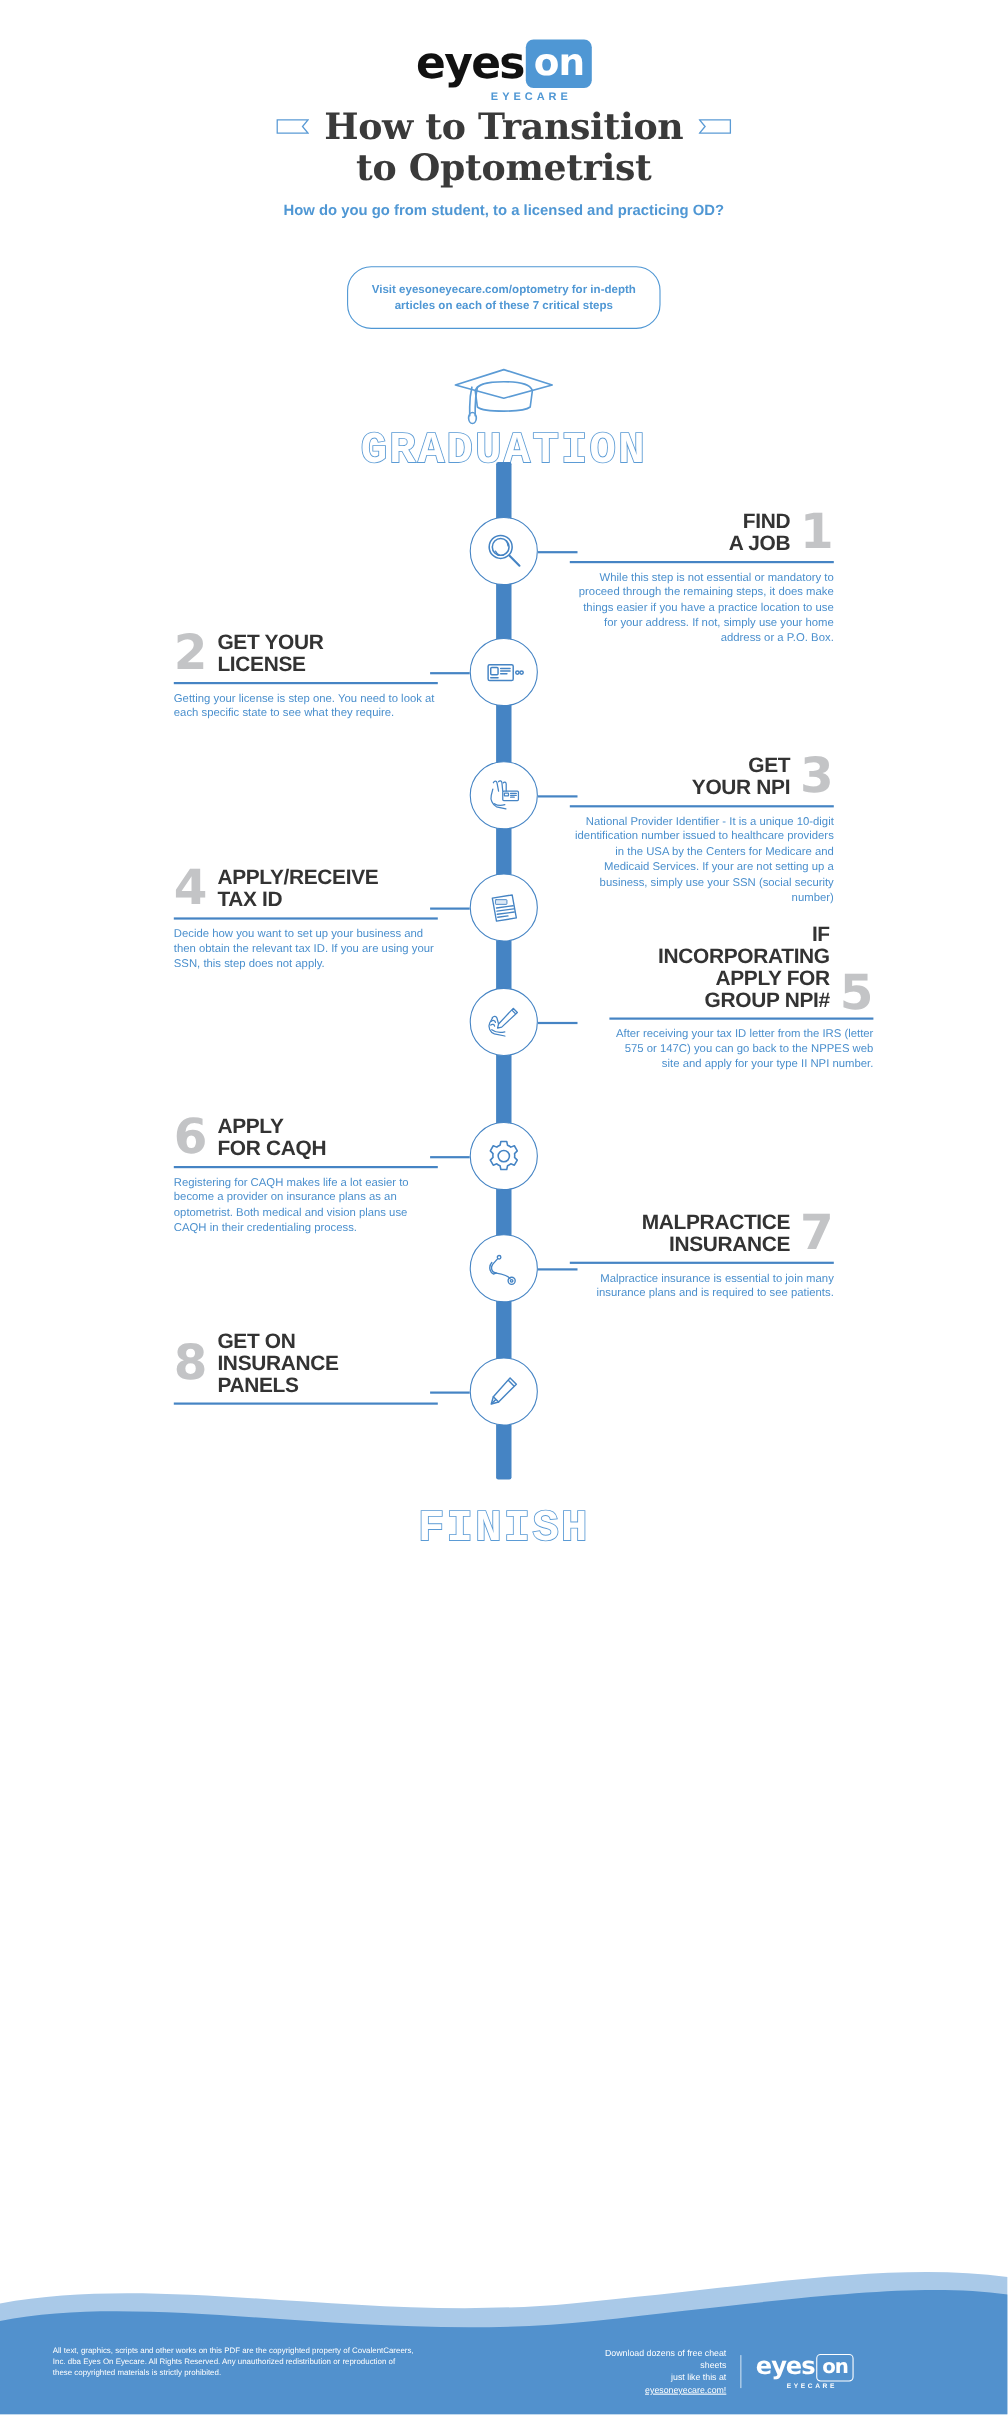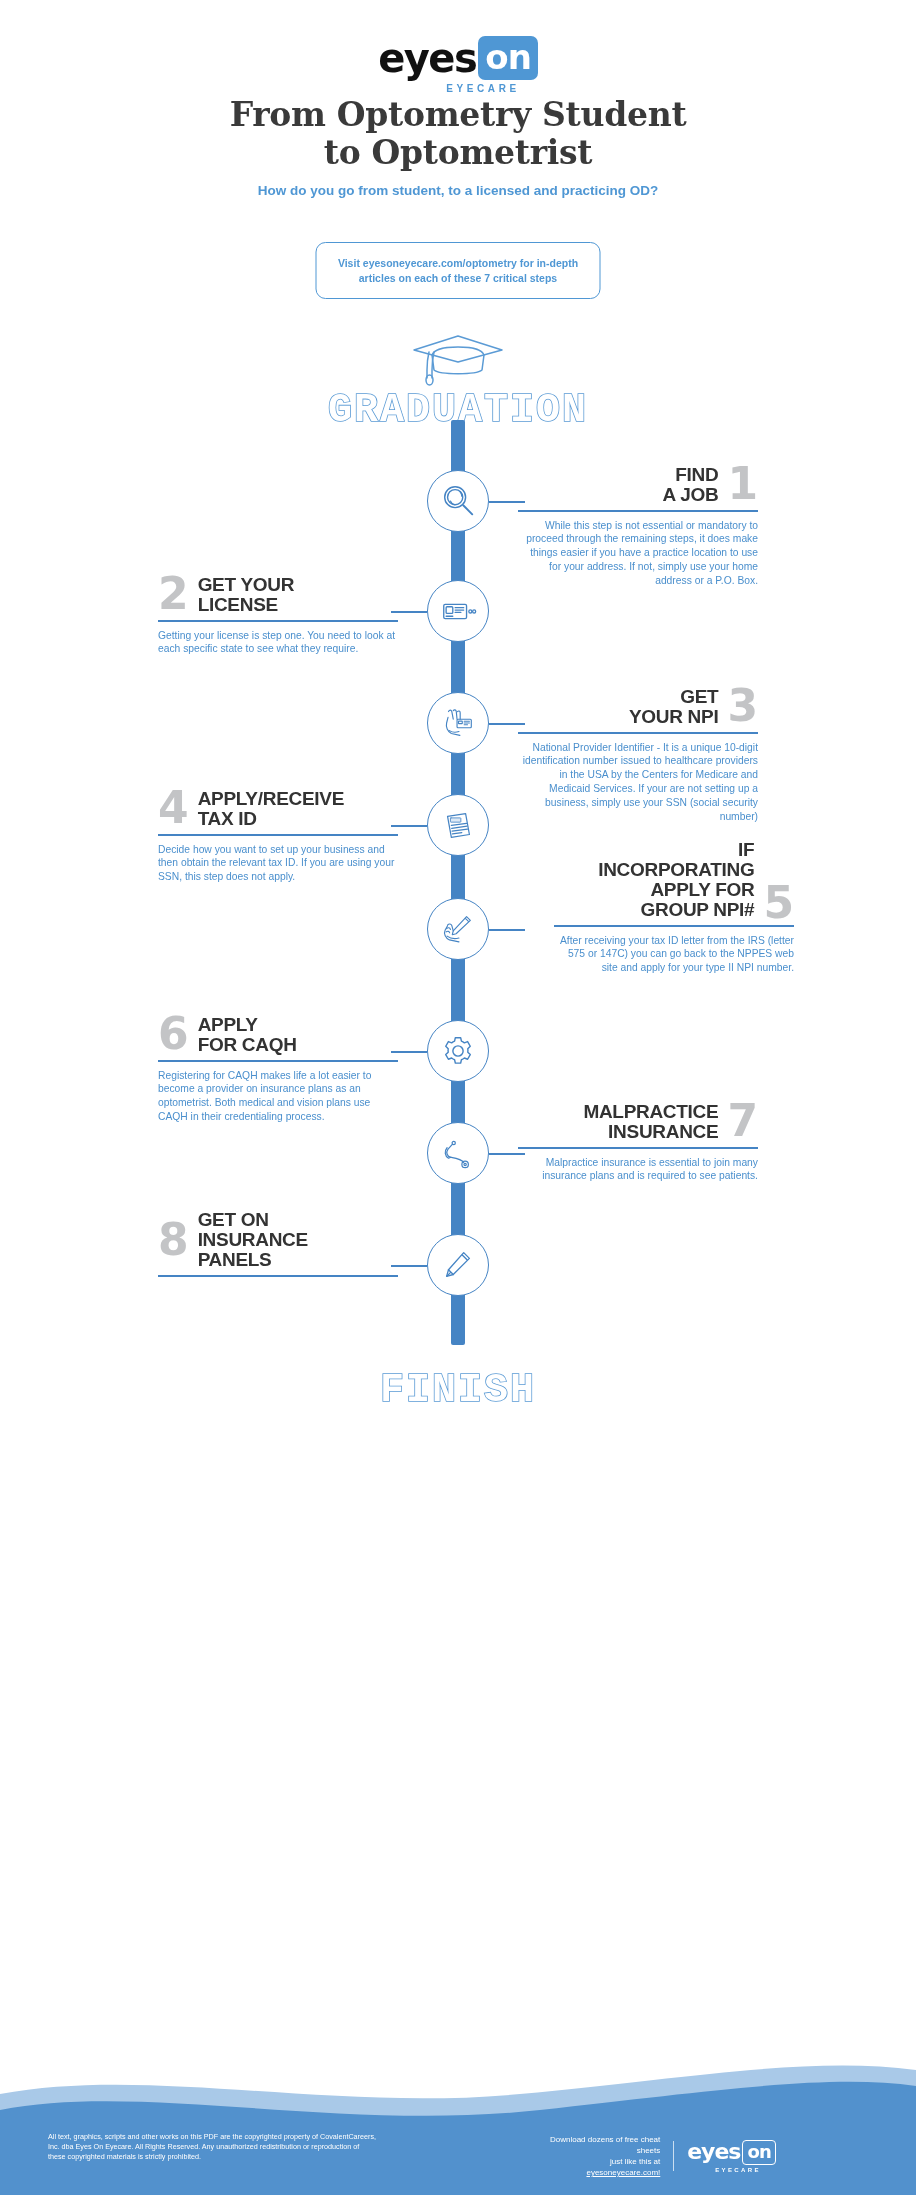--- a/index.html
+++ b/index.html
@@ -37,21 +37,21 @@
     display:flex; align-items:center; justify-content:center; gap:14px;
   }
   .ribbon { width:30px; height:18px; flex:0 0 auto; }
   .subtitle {
     margin-top:11px; color:#4f97d4; font-size:13.5px; font-weight:bold;
   }
 
   
   .cta {
     position:absolute; left:50%; transform:translateX(-50%); top:242px;
-    width:285px; border:1.6px solid #4f97d4; border-radius:10px;
+    width:285px; border:1.6px solid #4f97d4; border-radius:22px;
     padding:13px 16px; text-align:center;
   }
   .cta-text { color:#4f97d4; font-size:10.5px; font-weight:bold; line-height:14.5px; }
 
   
   .grad-block { position:absolute; left:0; right:0; top:330px; text-align:center; }
   .outline-word {
     font-family:Liberation Mono, monospace; font-weight:bold;
     font-size:40px; letter-spacing:2px;
     color:#ffffff;
@@ -130,21 +130,27 @@
 <div class="logo-wrap">
   <div class="logo-row">
     <span class="logo-eyes">eyes</span>
     <span class="logo-on">on</span>
   </div>
   <span class="logo-sub">EYECARE</span>
 </div>
 
 <div class="title-block">
   <div class="title-line">
-    <span>From Optometry Student</span>
+    <svg class="ribbon" viewBox="0 0 30 18">
+      <path d="M1 3 L29 3 L24 9 L29 15 L1 15 Z" fill="none" stroke="#5b9bd5" stroke-width="1.2"></path>
+    </svg>
+    <span>How to Transition</span>
+    <svg class="ribbon" viewBox="0 0 30 18">
+      <path d="M29 3 L1 3 L6 9 L1 15 L29 15 Z" fill="none" stroke="#5b9bd5" stroke-width="1.2"></path>
+    </svg>
   </div>
   <div class="title-line">
     <span>to Optometrist</span>
   </div>
   <div class="subtitle">How do you go from student, to a licensed and practicing OD?</div>
 </div>
 
 <div class="cta">
   <div class="cta-text">Visit eyesoneyecare.com/optometry for in-depth</div>
   <div class="cta-text">articles on each of these 7 critical steps</div>

